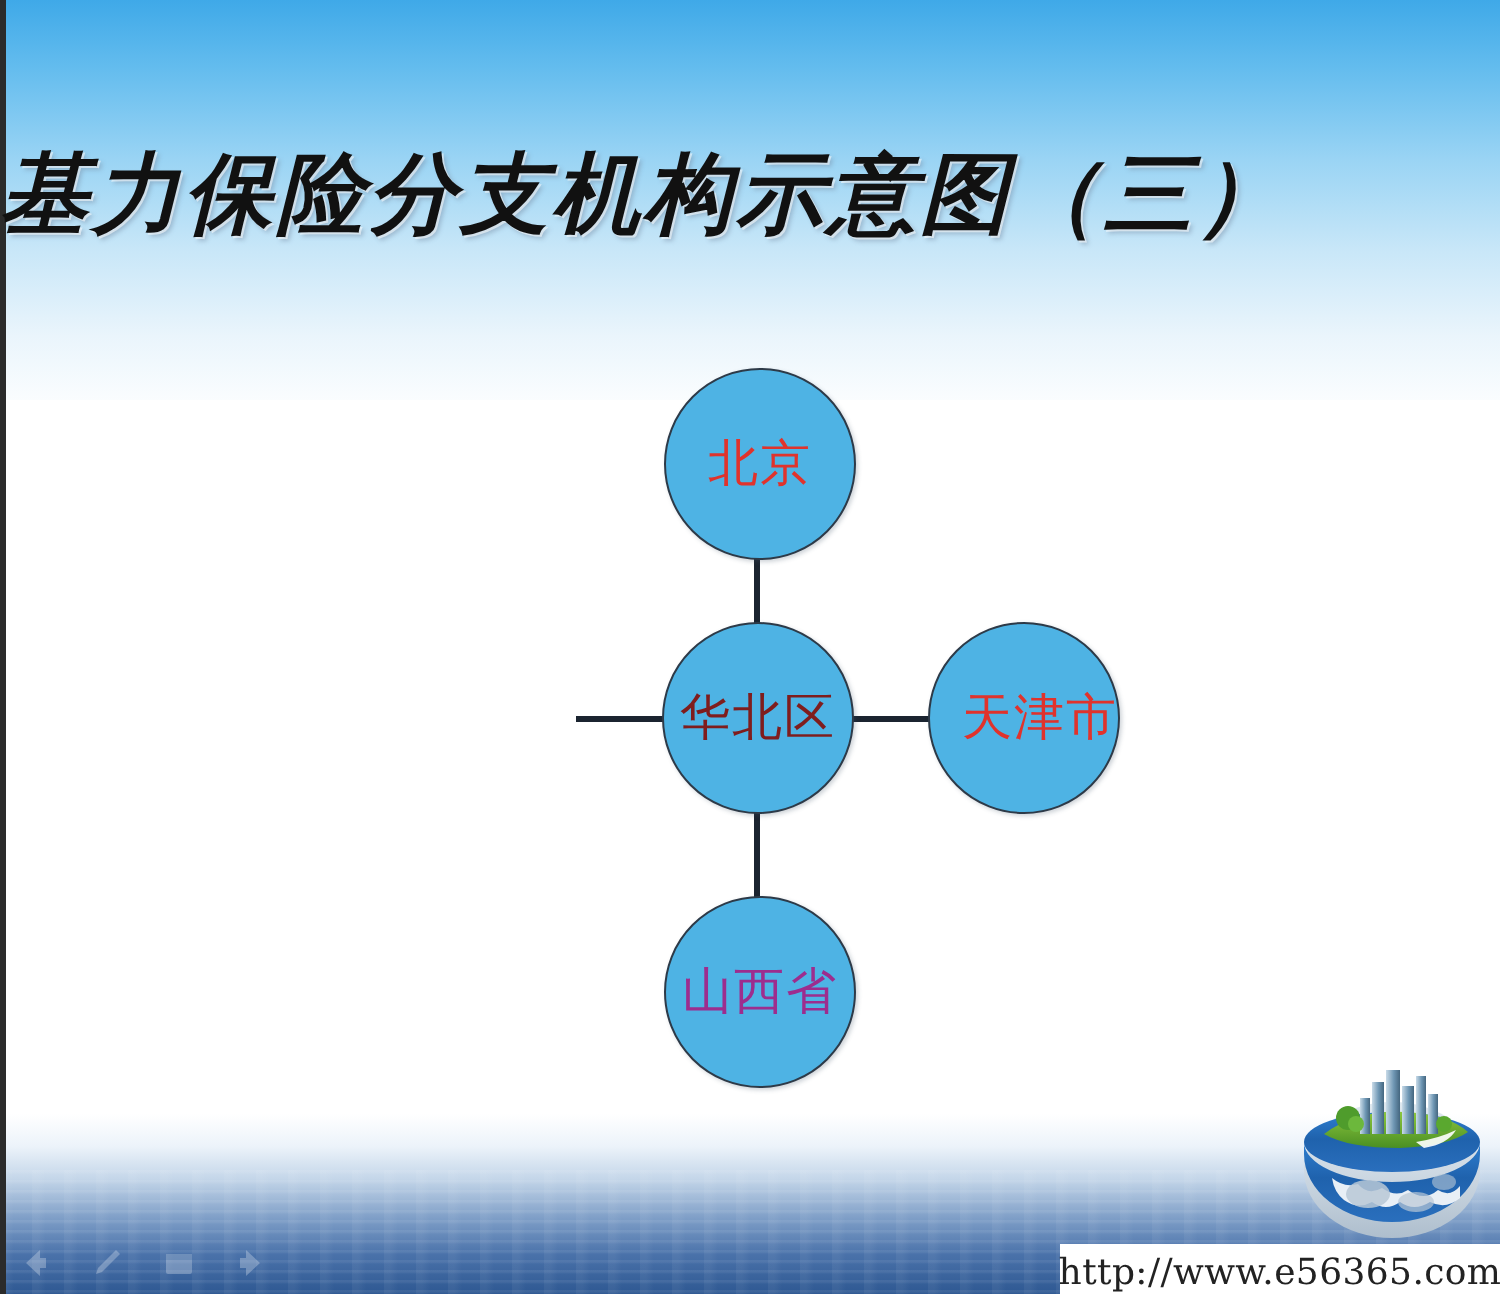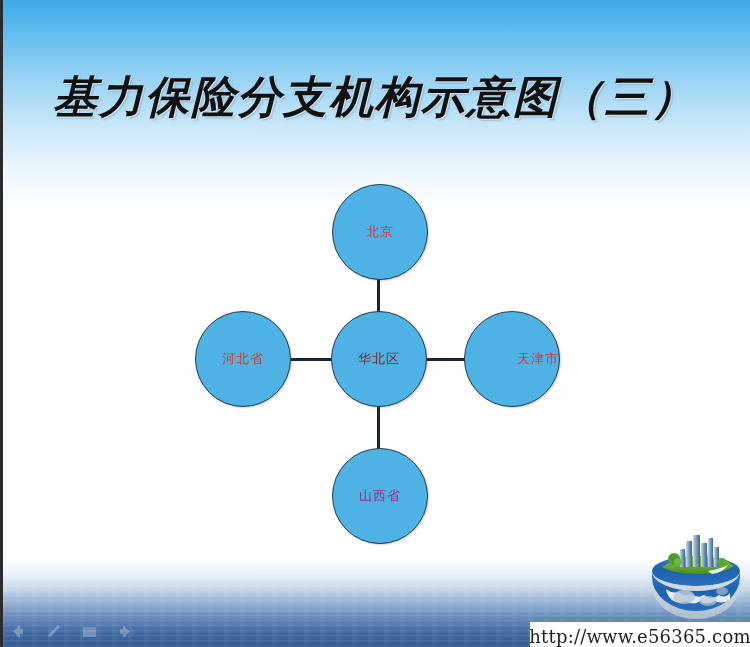--- a/index.html
+++ b/index.html
@@ -80,21 +80,21 @@
     height: 647px;
     background: #2b2b2b;
   }
 
   
   .title {
     position: absolute;
     left: 0;
     top: 68px;
     width: 750px;
-    text-align: center;
+    text-align: left;
     font-family: "DejaVu Serif", "Liberation Serif", serif;
     font-size: 44px;
     font-weight: bold;
     font-style: italic;
     letter-spacing: 2px;
     color: #111111;
     white-space: nowrap;
     text-shadow:
       1px 1px 0 rgba(255,255,255,0.55),
       2px 2px 2px rgba(120,140,165,0.45);
@@ -130,21 +130,21 @@
     box-sizing: border-box;
     display: flex;
     align-items: center;
     justify-content: center;
     pointer-events: auto;
     box-shadow: 1px 1px 2px rgba(60,80,100,0.25);
   }
 
   .node-label {
     font-family: "DejaVu Serif", "Liberation Serif", serif;
-    font-size: 13px;
+    font-size: 25px;
     font-weight: normal;
     letter-spacing: 1px;
     line-height: 1;
     white-space: nowrap;
     transform: translateY(-1px);
   }
 
   .node-top    { left: 332px; top: 184px; }
   .node-center { left: 331px; top: 311px; }
   .node-left   { left: 195px; top: 311px; }
@@ -217,23 +217,20 @@
 
     <div class="connector conn-top"></div>
     <div class="connector conn-bottom"></div>
     <div class="connector conn-left"></div>
     <div class="connector conn-right"></div>
 
     <div class="node node-top">
       <span class="node-label label-red">北京</span>
     </div>
 
-    <div class="node node-left">
-      <span class="node-label label-red">河北省</span>
-    </div>
 
     <div class="node node-center">
       <span class="node-label label-navy">华北区</span>
     </div>
 
     <div class="node node-right">
       <span class="node-label label-red">天津市</span>
     </div>
 
     <div class="node node-bottom">

